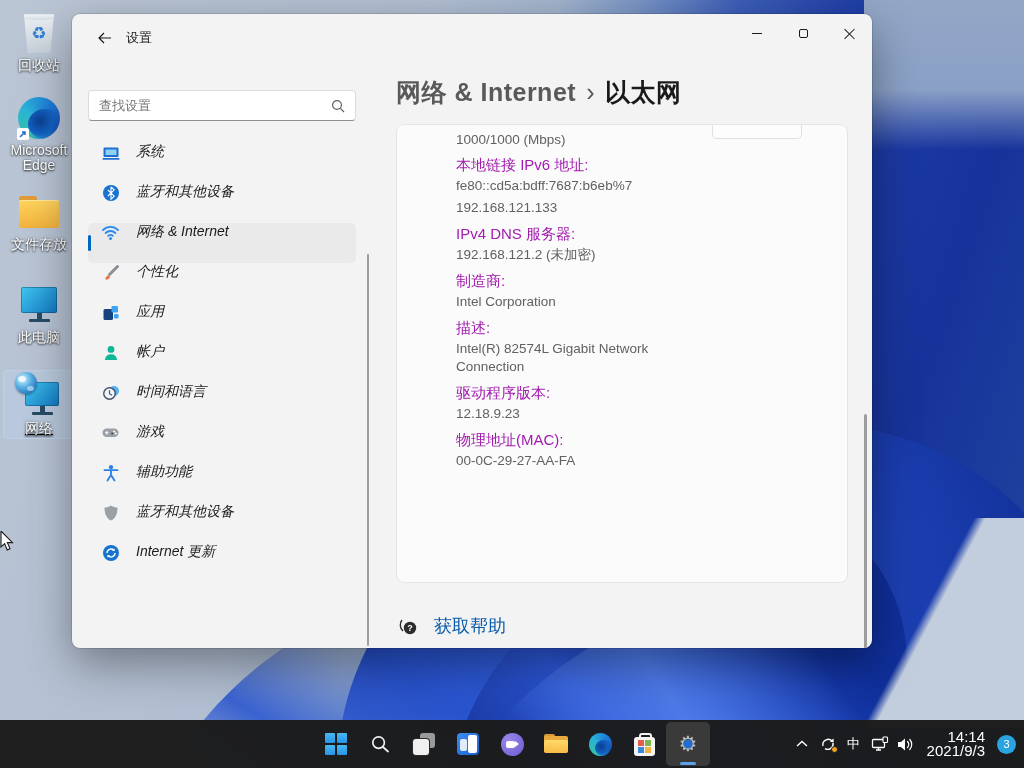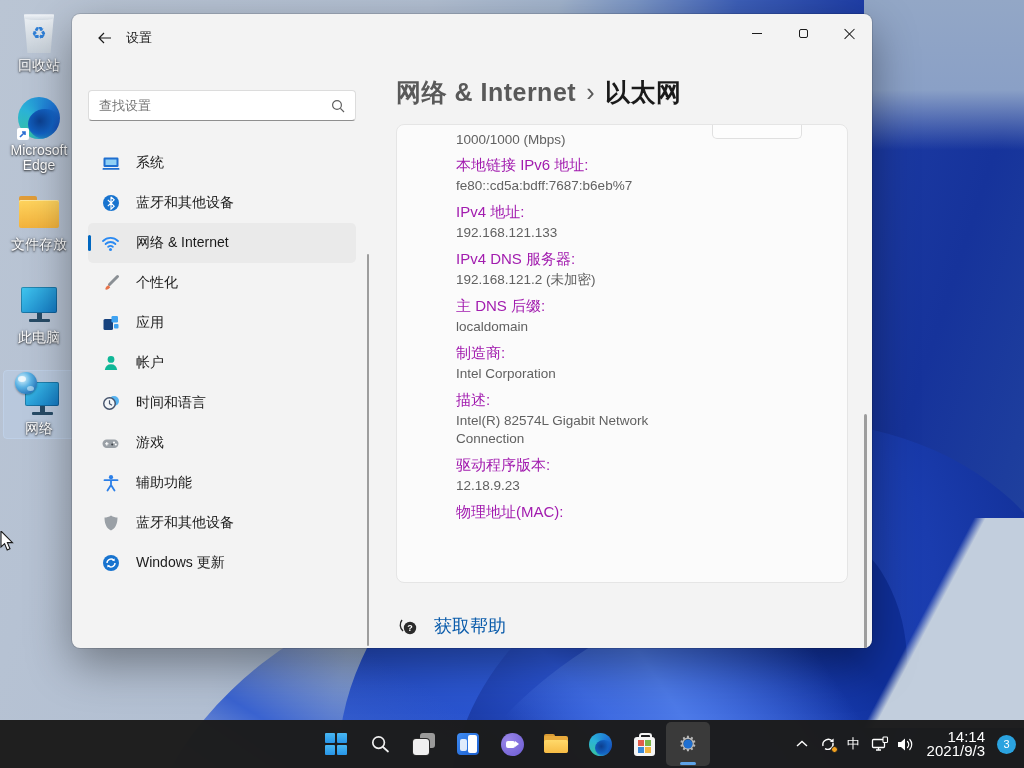--- a/index.html
+++ b/index.html
@@ -24,21 +24,21 @@
     background:linear-gradient(118deg,rgba(0,0,0,0) 46%,#c2cedd 49%); }
   .rt { position:absolute; right:0; top:0; width:160px; height:150px;
     background:linear-gradient(180deg,#93a7c6,#8aa0c6 60%,rgba(138,160,198,0)); }
 
   
   .desk-icons { position:absolute; left:4px; top:10px; width:70px; }
   .desk-icon { width:70px; display:flex; flex-direction:column; align-items:center; margin-bottom:14px; position:relative; }
   .desk-icon .glyph { width:46px; height:46px; position:relative; display:flex; align-items:center; justify-content:center; }
   .desk-label { margin-top:2px; font-size:14px; color:#fff; text-align:center; line-height:15px;
     text-shadow:0 1px 2px rgba(0,0,0,.75), 0 0 3px rgba(0,0,0,.5); }
-  .desk-icon.selected { background:rgba(190,215,245,.28); outline:1px solid rgba(200,225,255,.45); border-radius:3px; padding:2px 0; }
+  .desk-icon.selected { background:rgba(190,215,245,.28); outline:1px solid rgba(200,225,255,.45); border-radius:3px; padding:2px 0;text-decoration:underline; }
   .shortcut-badge { position:absolute; left:1px; bottom:1px; width:12px; height:12px; background:#fff; border-radius:2px;
     display:flex; align-items:center; justify-content:center; }
   .shortcut-badge svg { display:block; }
   
   .bin { width:34px; height:40px; background:linear-gradient(180deg,#eef2f6,#c6cfd8);
     clip-path:polygon(6% 4%, 94% 4%, 84% 100%, 16% 100%); position:relative;
     display:flex; align-items:center; justify-content:center; }
   .bin::before { content:""; position:absolute; top:0; left:0; right:0; height:7px;
     background:linear-gradient(180deg,#fafcff,#d4dce4); border-radius:50%/60%; }
   .bin .recycle { position:relative; color:#2f7fd6; font-size:17px; line-height:1; font-family:"DejaVu Sans",sans-serif; }
@@ -94,21 +94,21 @@
   .avatar { width:52px; height:52px; border-radius:50%; background:#e3e3e3; display:flex; align-items:center; justify-content:center; }
   .acc-text { margin-left:14px; }
   .acc-name { font-size:15px; font-weight:bold; color:#1b1b1b; }
   .acc-type { font-size:12px; color:#5c5c5c; margin-top:3px; }
   .searchbox { margin-top:28px; width:268px; height:31px; background:#fff; border:1px solid #dcdcdc; border-bottom-color:#8f8f8f;
     border-radius:4px; display:flex; align-items:center; padding:0 10px; }
   .searchbox input { flex:1; border:none; outline:none; font-size:13px; color:#1b1b1b; background:transparent;
     font-family:inherit; }
   .searchbox input::placeholder { color:#767676; }
   .nav { margin-top:22px; width:268px; }
-  .nav-item { position:relative; height:40px; display:flex; align-items:center; border-radius:5px; padding-left:13px; margin-bottom:0px; }
+  .nav-item { position:relative; height:40px; display:flex; border-radius:5px; padding-left:13px; margin-bottom:0px;font-style:italic; }
   .nav-item.selected { background:#eaeaea; }
   .nav-item.selected::before { content:""; position:absolute; left:0; top:12px; width:3px; height:16px; border-radius:2px; background:#0067c0; }
   .nav-ic { width:19px; height:19px; display:flex; align-items:center; justify-content:center; }
   .nav-label { margin-left:16px; font-size:14px; color:#1b1b1b; }
   .side-scroll { position:absolute; left:295px; top:192px; width:2px; height:392px; background:#9d9d9d; border-radius:2px; }
 
   
   .main { position:absolute; left:324px; top:48px; right:0; bottom:0; }
   .crumb { margin-top:14px; font-size:25px; font-weight:600; color:#1a1a1a; letter-spacing:.5px; }
   .crumb .parent { color:#595959; }
@@ -386,65 +386,61 @@
         <div class="nav-item">
           <span class="nav-ic">
             <svg width="18" height="18" viewBox="0 0 18 18">
                 <circle cx="9" cy="9" r="8" fill="#1773cf"></circle>
               <path d="M5 9 a4 4 0 0 1 6.8 -2.8" fill="none" stroke="#fff" stroke-width="1.4"></path>
               <path d="M13 9 a4 4 0 0 1 -6.8 2.8" fill="none" stroke="#fff" stroke-width="1.4"></path>
               <polygon points="12.6,4.4 12.6,7.2 9.8,6.2" fill="#fff"></polygon>
               <polygon points="5.4,13.6 5.4,10.8 8.2,11.8" fill="#fff"></polygon>
             </svg>
           </span>
-          <span class="nav-label">Windows 更新</span>
+          <span class="nav-label">Internet 更新</span>
         </div>
       </div>
       <div class="side-scroll"></div>
     </div>
 
     <div class="main">
       <div class="crumb">
         <span class="parent">网络 &amp; Internet</span><span class="sep">›</span><span class="current">以太网</span>
       </div>
 
       <div class="card">
         <div class="copy-btn"></div>
         <div class="partial-value">1000/1000 (Mbps)</div>
 
         <div class="prop-row">
           <div class="prop-label">本地链接 IPv6 地址:</div>
           <div class="prop-value">fe80::cd5a:bdff:7687:b6eb%7</div>
         </div>
         <div class="prop-row">
-          <div class="prop-label">IPv4 地址:</div>
           <div class="prop-value">192.168.121.133</div>
         </div>
         <div class="prop-row">
           <div class="prop-label">IPv4 DNS 服务器:</div>
           <div class="prop-value">192.168.121.2 (未加密)</div>
         </div>
         <div class="prop-row">
-          <div class="prop-label">主 DNS 后缀:</div>
-          <div class="prop-value">localdomain</div>
-        </div>
-        <div class="prop-row">
           <div class="prop-label">制造商:</div>
           <div class="prop-value">Intel Corporation</div>
         </div>
         <div class="prop-row">
           <div class="prop-label">描述:</div>
           <div class="prop-value">Intel(R) 82574L Gigabit Network Connection</div>
         </div>
         <div class="prop-row">
           <div class="prop-label">驱动程序版本:</div>
           <div class="prop-value">12.18.9.23</div>
         </div>
         <div class="prop-row">
           <div class="prop-label">物理地址(MAC):</div>
+          <div class="prop-value">00-0C-29-27-AA-FA</div>
         </div>
       </div>
 
       <div class="help-row">
         <div class="help-ic">
           <svg width="20" height="20" viewBox="0 0 20 20">
             <path d="M4 4 a8 8 0 0 0 1 11" fill="none" stroke="#2b2b2b" stroke-width="1.4"></path>
             <circle cx="12" cy="12" r="6.2" fill="#2b2b2b"></circle>
             <text x="12" y="15.4" font-size="9" fill="#fff" text-anchor="middle" font-family="Liberation Sans, sans-serif" font-weight="bold">?</text>
           </svg>

